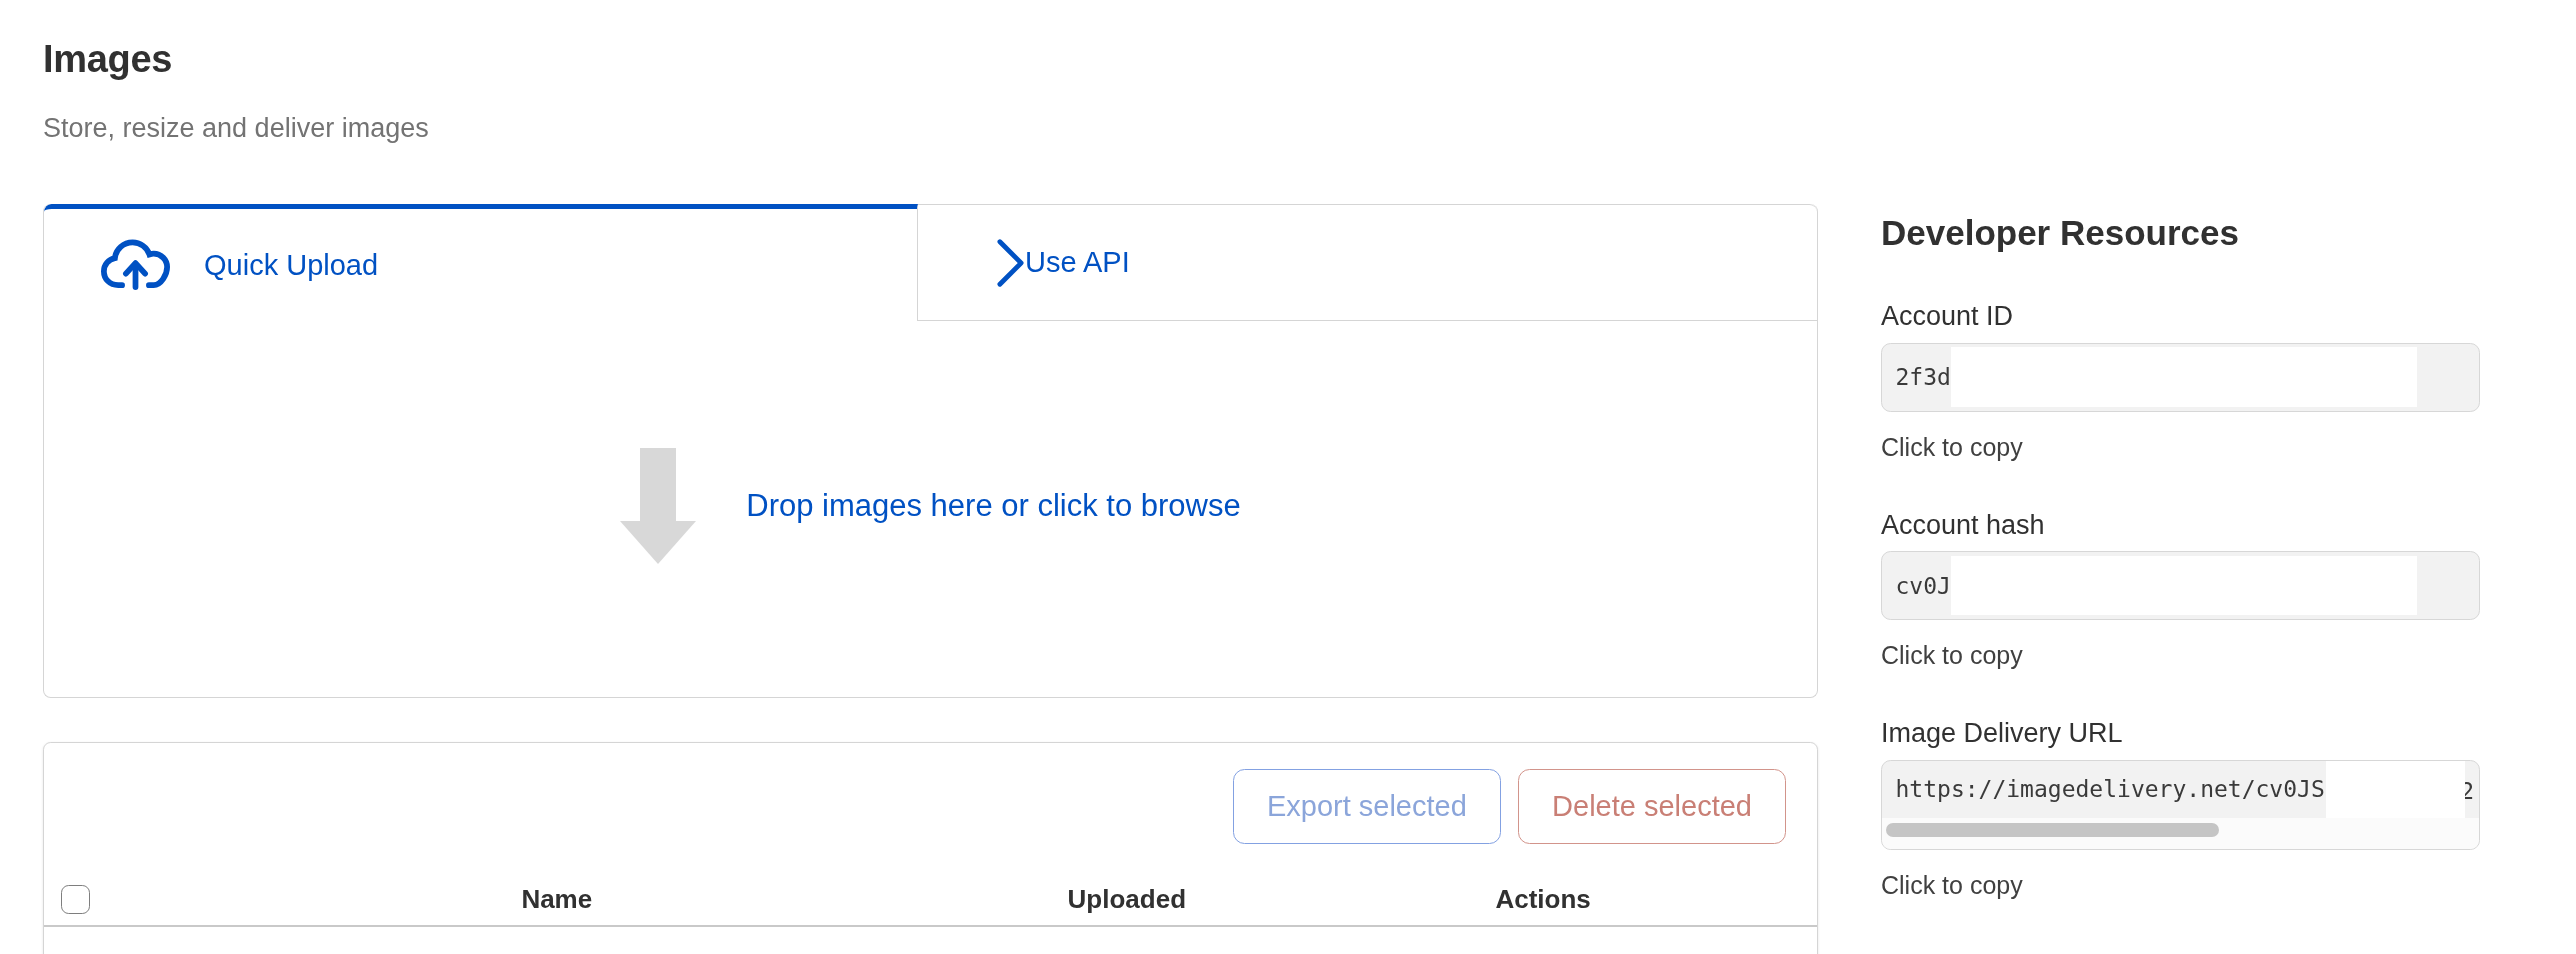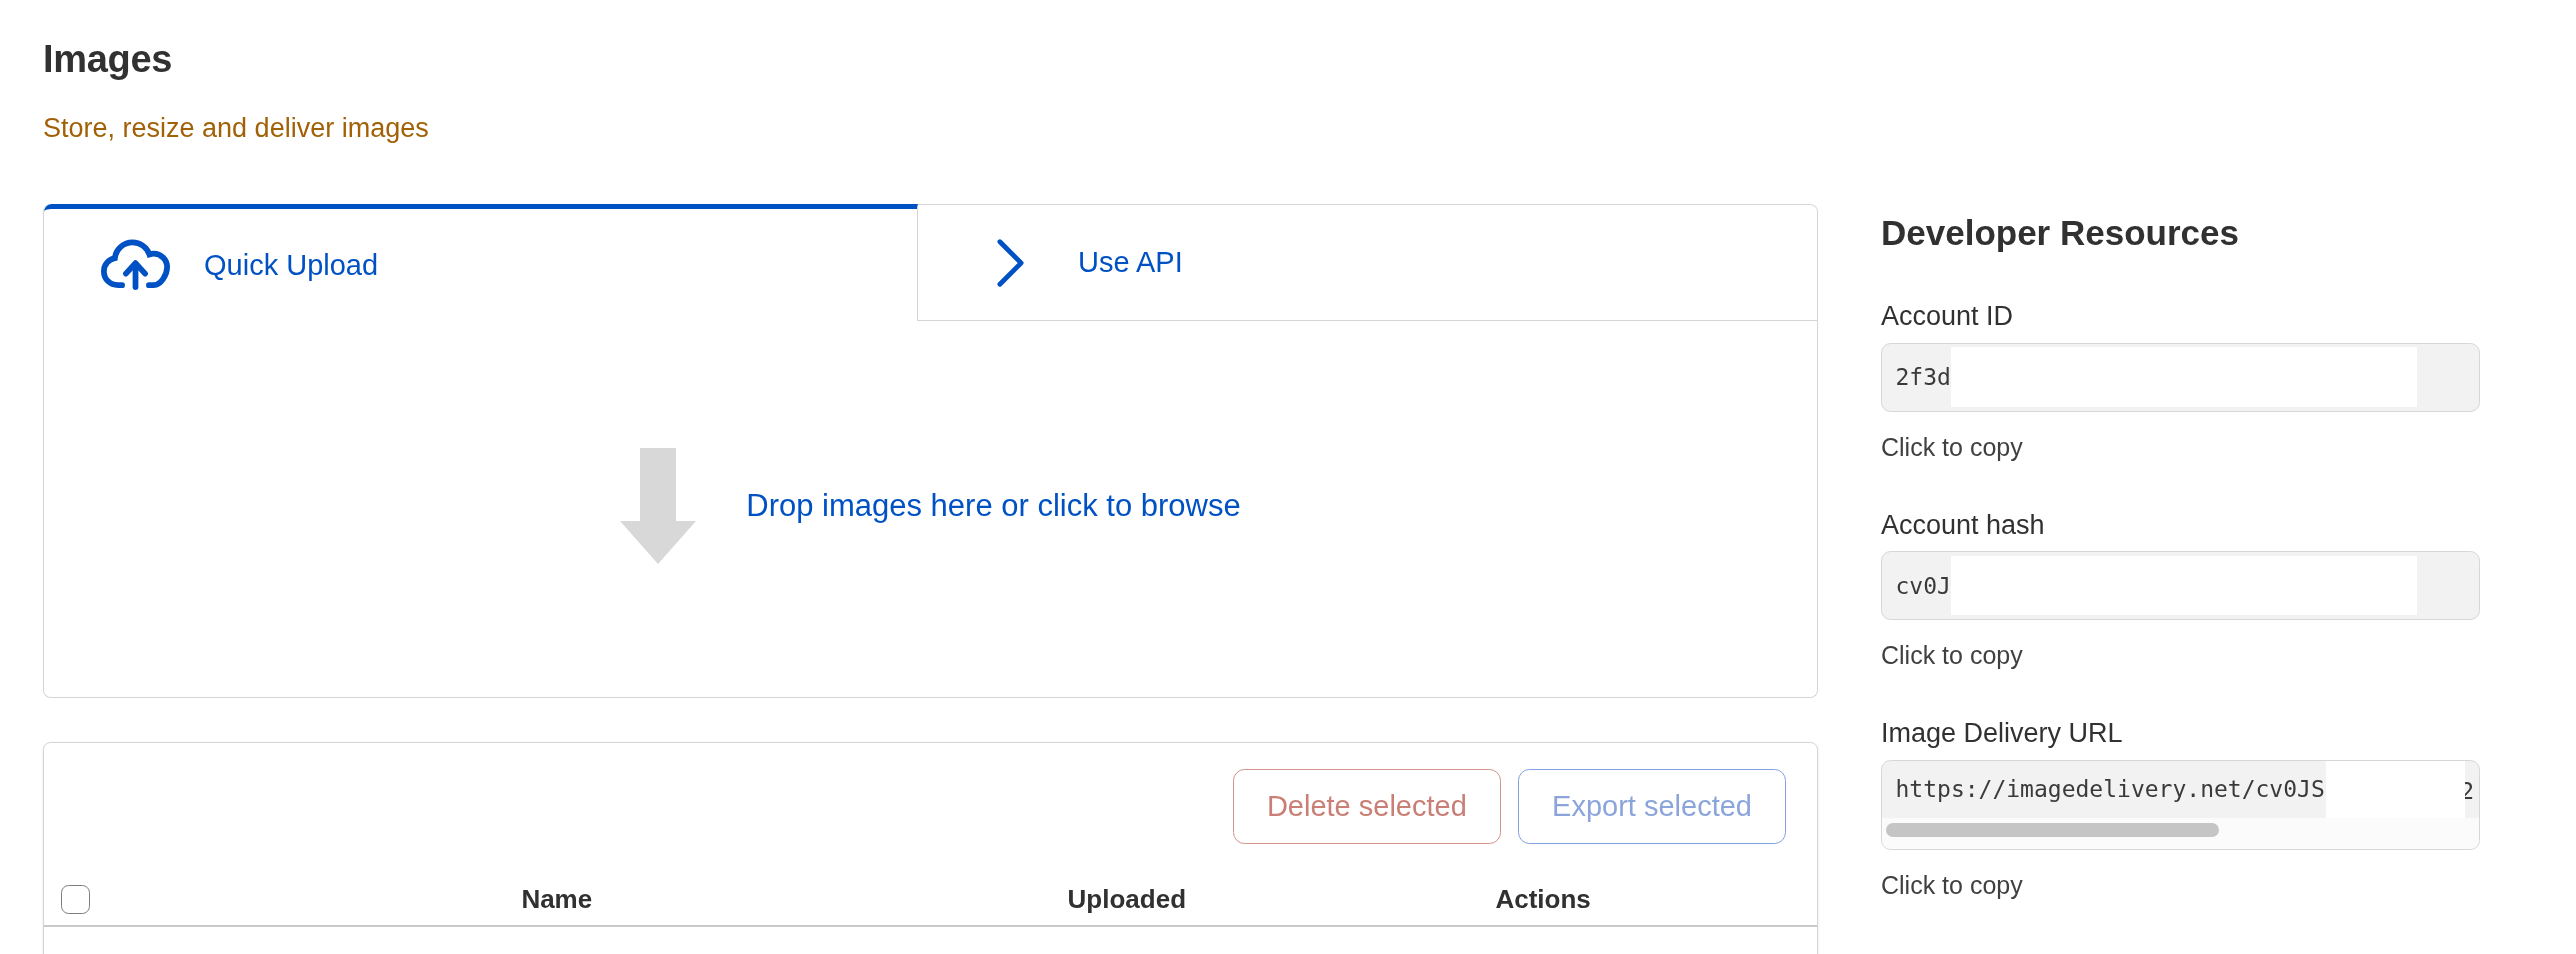--- a/index.html
+++ b/index.html
@@ -9,21 +9,21 @@
     font-family:"Liberation Sans", sans-serif;
     color:#313131;
     overflow:hidden;
   }
   .layout { display:flex; padding:0 96px 0 43px; gap:63px; }
   .main { flex:0 0 1775px; width:1775px; }
   .sidebar { flex:1; min-width:0; }
 
   
   .page-title { font-size:38px; font-weight:700; margin-top:38px; line-height:42px; letter-spacing:-0.3px; }
-  .page-subtitle { font-size:27px; margin-top:33px; line-height:31px; color:#a16207; }
+  .page-subtitle { font-size:27px; margin-top:33px; line-height:31px; color:#737373; }
 
   
   .tabs-panel {
     margin-top:60px; height:494px;
     border:1.9px solid #d5d5d5; border-radius:7.7px;
     border-top:none;
     background:#fff;
     overflow:hidden;
   }
   .tab-row { display:flex; height:117px; }
@@ -33,21 +33,21 @@
     border-top:5.8px solid #0051c3;
     border-right:1.9px solid #d5d5d5;
     border-top-left-radius:7.7px;
     padding-left:57px; gap:34px;
   }
   .tab-inactive {
     flex:1;
     border-top:1.9px solid #d5d5d5;
     border-bottom:1.9px solid #d5d5d5;
     border-top-right-radius:7.7px;
-    padding-left:78px; gap:53px;
+    padding-left:78px; 
   }
   .tab-label { font-size:29px; color:#0051c3; }
 
   
   .dropzone {
     height:369px; display:flex; align-items:center; justify-content:center;
     gap:50px; cursor:pointer;
   }
   .drop-arrow { width:76px; height:116px; position:relative; flex:0 0 76px; }
   .drop-arrow .shaft {
@@ -172,22 +172,22 @@
         <div class="drop-arrow">
           <div class="shaft"></div>
           <div class="head"></div>
         </div>
         <span class="drop-label">Drop images here or click to browse</span>
       </div>
     </div>
 
     <div class="table-card">
       <div class="card-toolbar">
+        <button class="btn btn-export">Export selected</button>
         <button class="btn btn-delete">Delete selected</button>
-        <button class="btn btn-export">Export selected</button>
       </div>
 
       <div class="table-header">
         <div class="col-check">
           <div class="checkbox"></div>
         </div>
         <div class="col-name">Name</div>
         <div class="col-uploaded">Uploaded</div>
         <div class="col-actions">Actions</div>
       </div>

